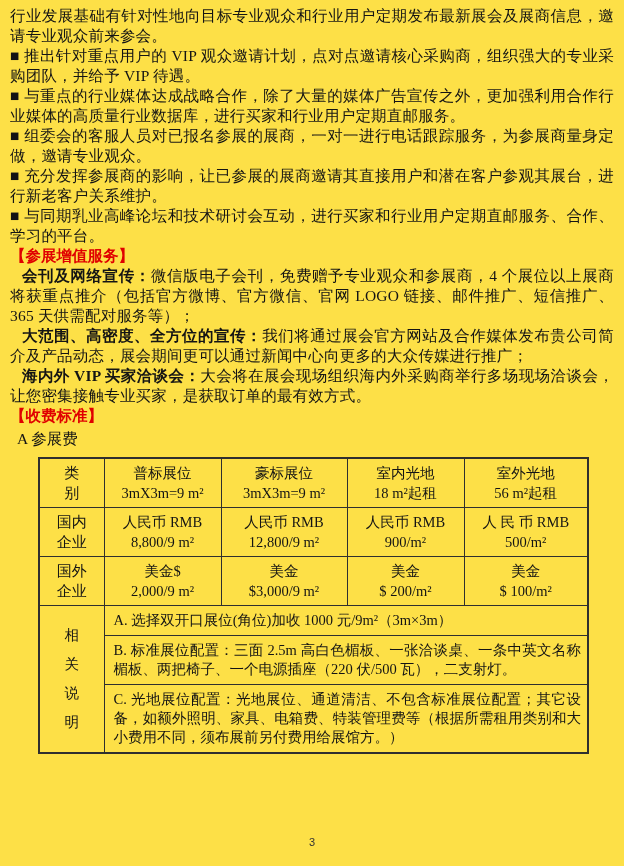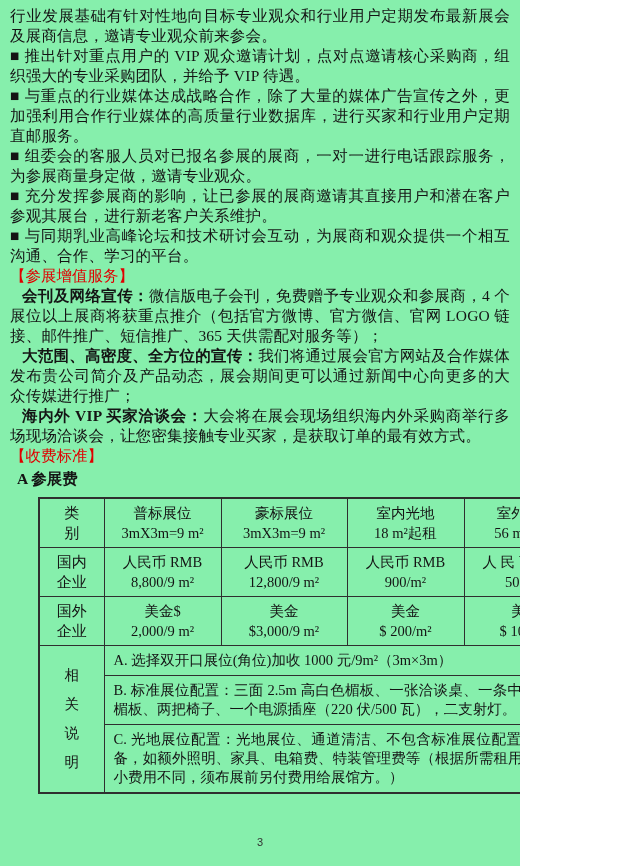--- a/index.html
+++ b/index.html
@@ -2,53 +2,53 @@
 <html style="--color-heading_red: #e00000; --color-text: #141414; --color-table_border: #2f2f2f;"><head>
 <meta charset="utf-8">
 <style>
   html, body {
     margin: 0;
     padding: 0;
     background: #ffffff;
   }
   .page {
     position: relative;
-    width: 520px;
+    width: 624px;
     height: 866px;
-    background: #86efac;
+    background: #fde047;
     box-sizing: border-box;
     padding: 6px 10px 0 10px;
     font-family: "Liberation Serif", "DejaVu Serif", serif;
     color: #141414;
     overflow: hidden;
   }
   .para {
     margin: 0;
     font-size: 15.5px;
     line-height: 20px;
     text-align: justify;
     letter-spacing: 0.2px;
   }
   .red-heading {
     margin: 0;
     font-size: 15.5px;
     line-height: 20px;
-    font-weight: normal;
+    font-weight: bold;
     color: var(--color-heading_red, #e00000);
   }
   .lead {
     font-weight: bold;
     margin-left: 12px;
   }
   .subheading {
     margin: 2px 0 0 0;
     padding-left: 7px;
     font-size: 15.5px;
     line-height: 22px;
-    font-weight: bold;
+    font-weight: normal;
   }
   table.fee-table {
     border-collapse: collapse;
     table-layout: fixed;
     width: 549px;
     margin: 7px 0 0 28px;
     border: 2px solid #2f2f2f;
   }
   table.fee-table td {
     border: 1px solid #2f2f2f;
@@ -88,21 +88,21 @@
 </head>
 <body>
 
 <div class="page">
 
   <p class="para">行业发展基础有针对性地向目标专业观众和行业用户定期发布最新展会及展商信息，邀请专业观众前来参会。</p>
   <p class="para">■ 推出针对重点用户的 VIP 观众邀请计划，点对点邀请核心采购商，组织强大的专业采购团队，并给予 VIP 待遇。</p>
   <p class="para">■ 与重点的行业媒体达成战略合作，除了大量的媒体广告宣传之外，更加强利用合作行业媒体的高质量行业数据库，进行买家和行业用户定期直邮服务。</p>
   <p class="para">■ 组委会的客服人员对已报名参展的展商，一对一进行电话跟踪服务，为参展商量身定做，邀请专业观众。</p>
   <p class="para">■ 充分发挥参展商的影响，让已参展的展商邀请其直接用户和潜在客户参观其展台，进行新老客户关系维护。</p>
-  <p class="para">■ 与同期乳业高峰论坛和技术研讨会互动，为展商和观众提供一个相互沟通、合作、学习的平台。</p>
+  <p class="para">■ 与同期乳业高峰论坛和技术研讨会互动，进行买家和行业用户定期直邮服务、合作、学习的平台。</p>
 
   <h3 class="red-heading">【参展增值服务】</h3>
 
   <p class="para">
     <span class="lead">会刊及网络宣传：</span><span>微信版电子会刊，免费赠予专业观众和参展商，4 个展位以上展商将获重点推介（包括官方微博、官方微信、官网 LOGO 链接、邮件推广、短信推广、365 天供需配对服务等）；</span>
   </p>
   <p class="para">
     <span class="lead">大范围、高密度、全方位的宣传：</span><span>我们将通过展会官方网站及合作媒体发布贵公司简介及产品动态，展会期间更可以通过新闻中心向更多的大众传媒进行推广；</span>
   </p>
   <p class="para">

